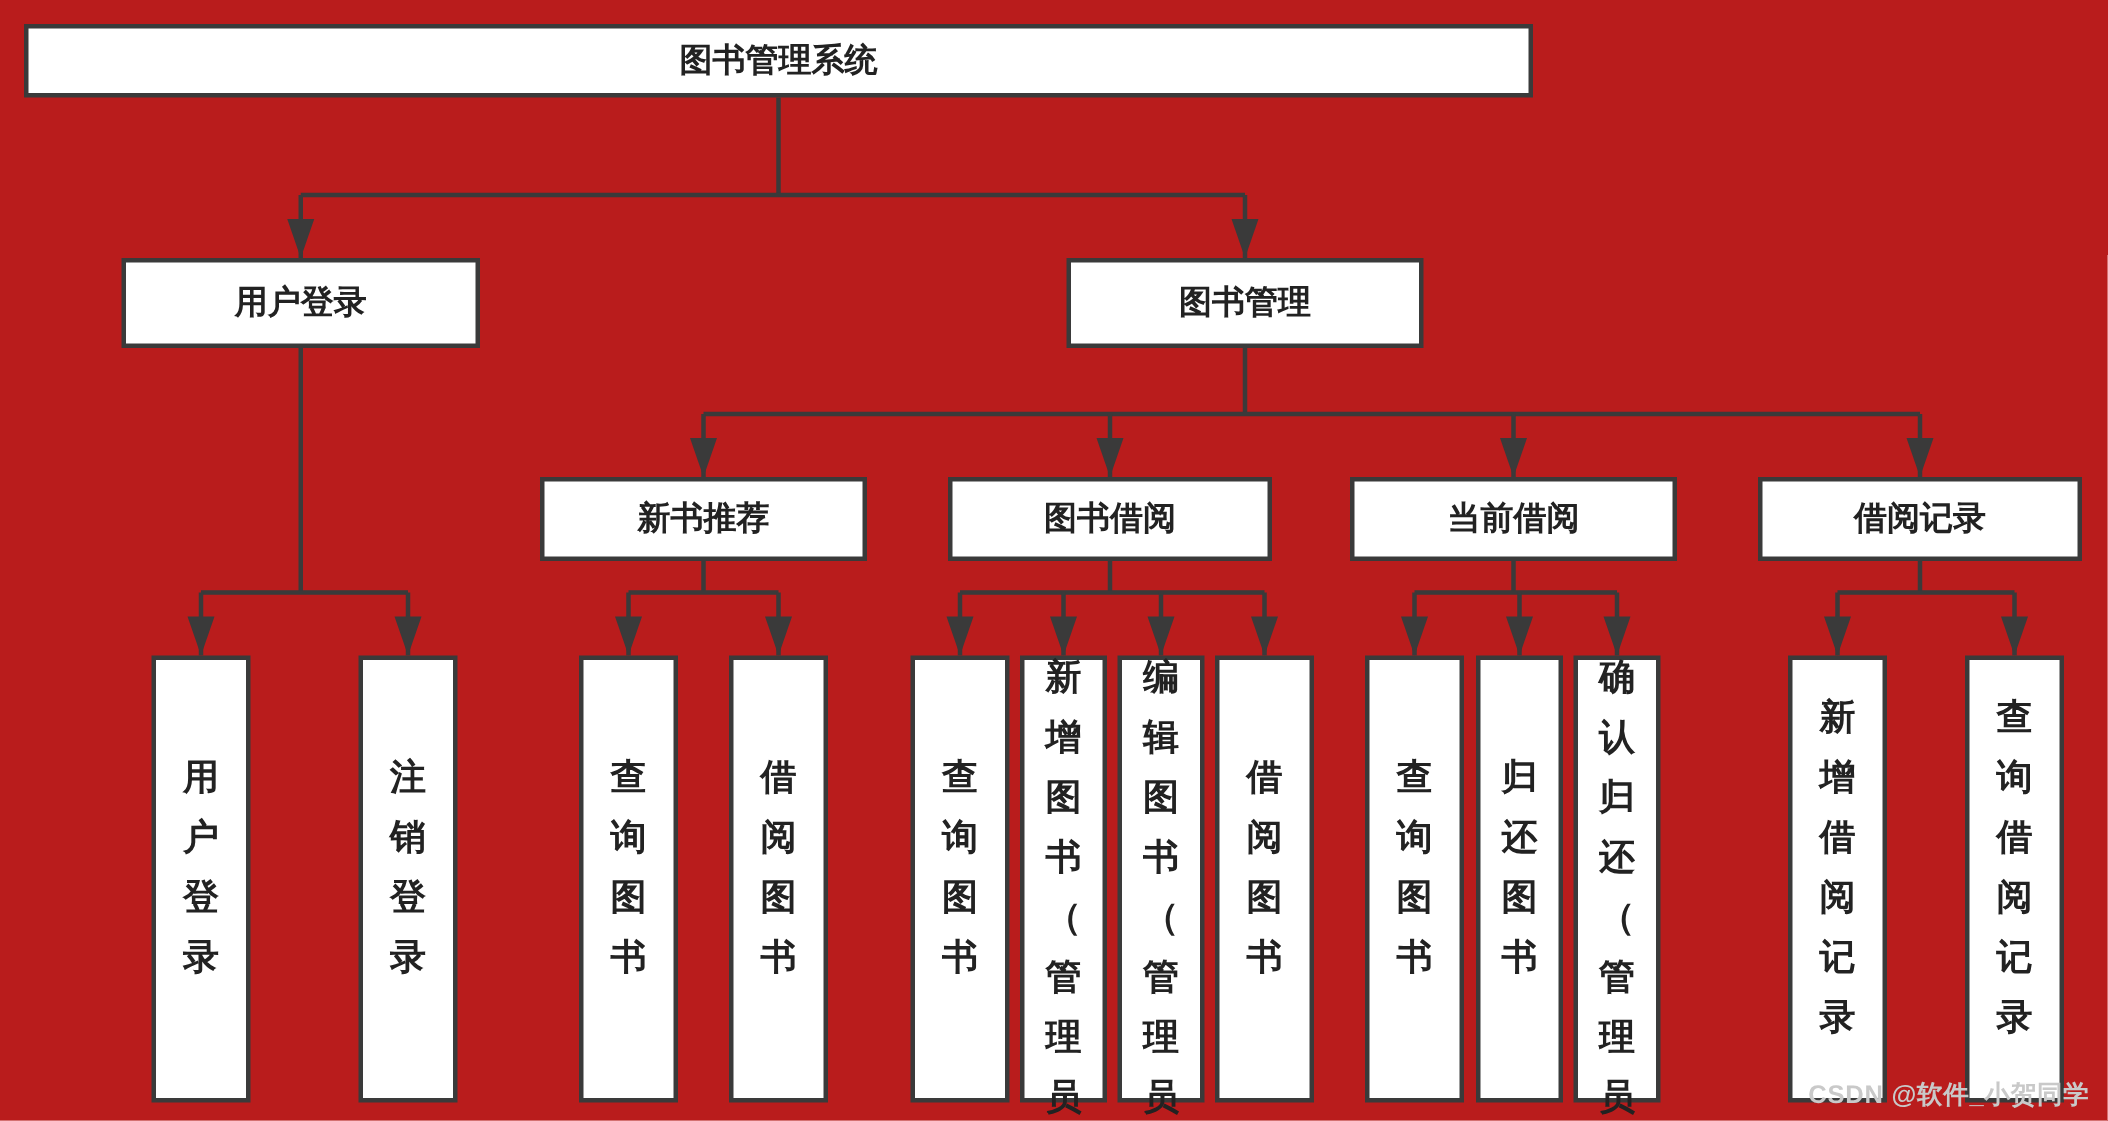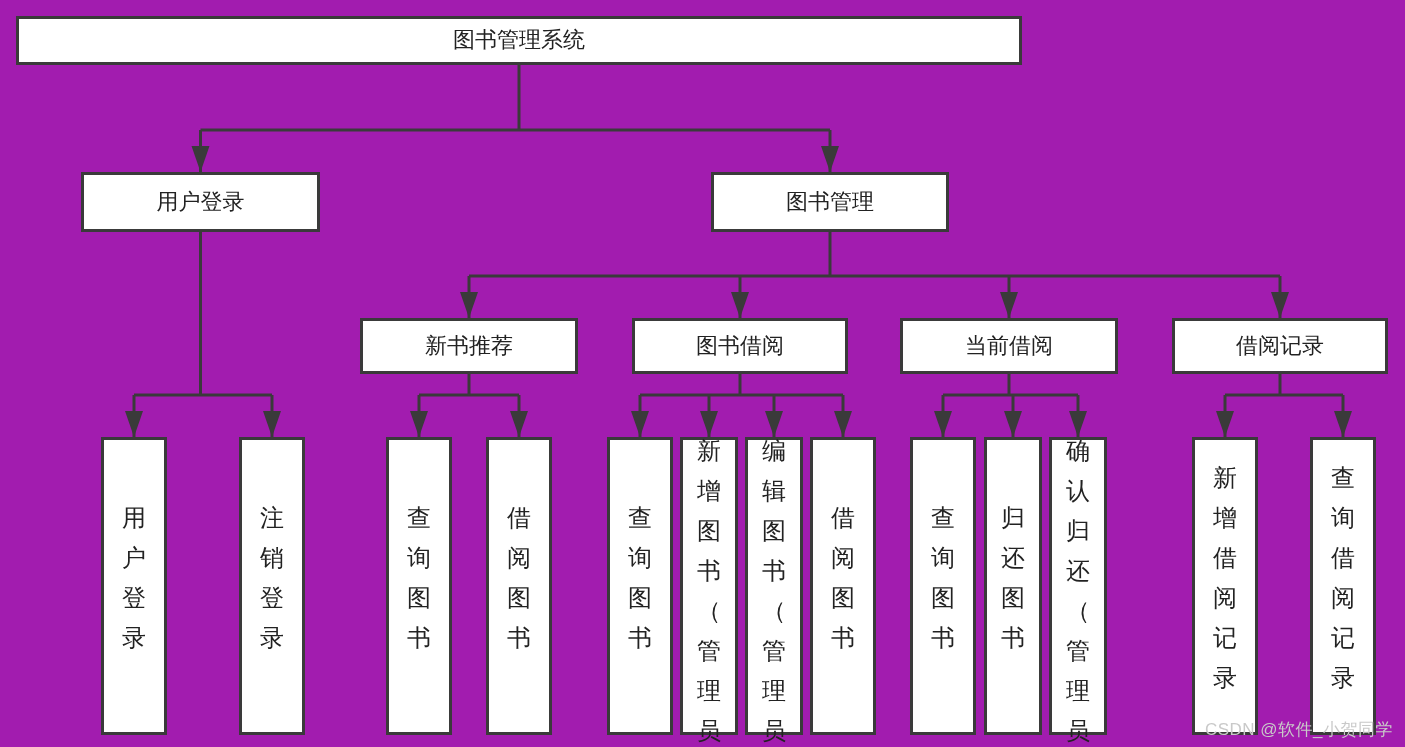--- a/index.html
+++ b/index.html
@@ -10,21 +10,22 @@
   body {
     width: 1405px;
     height: 747px;
     font-family: "Liberation Sans", "DejaVu Sans", sans-serif;
     overflow: hidden;
   }
   #diagram-root {
     position: relative;
     width: 1405px;
     height: 747px;
-    background: #a21caf;
+    background: #b91c1c;
+    font-weight: bold;
   }
   svg.flow {
     position: absolute;
     top: 0;
     left: 0;
     width: 1405px;
     height: 747px;
   }
   .node-rect {
     fill: #ffffff;

